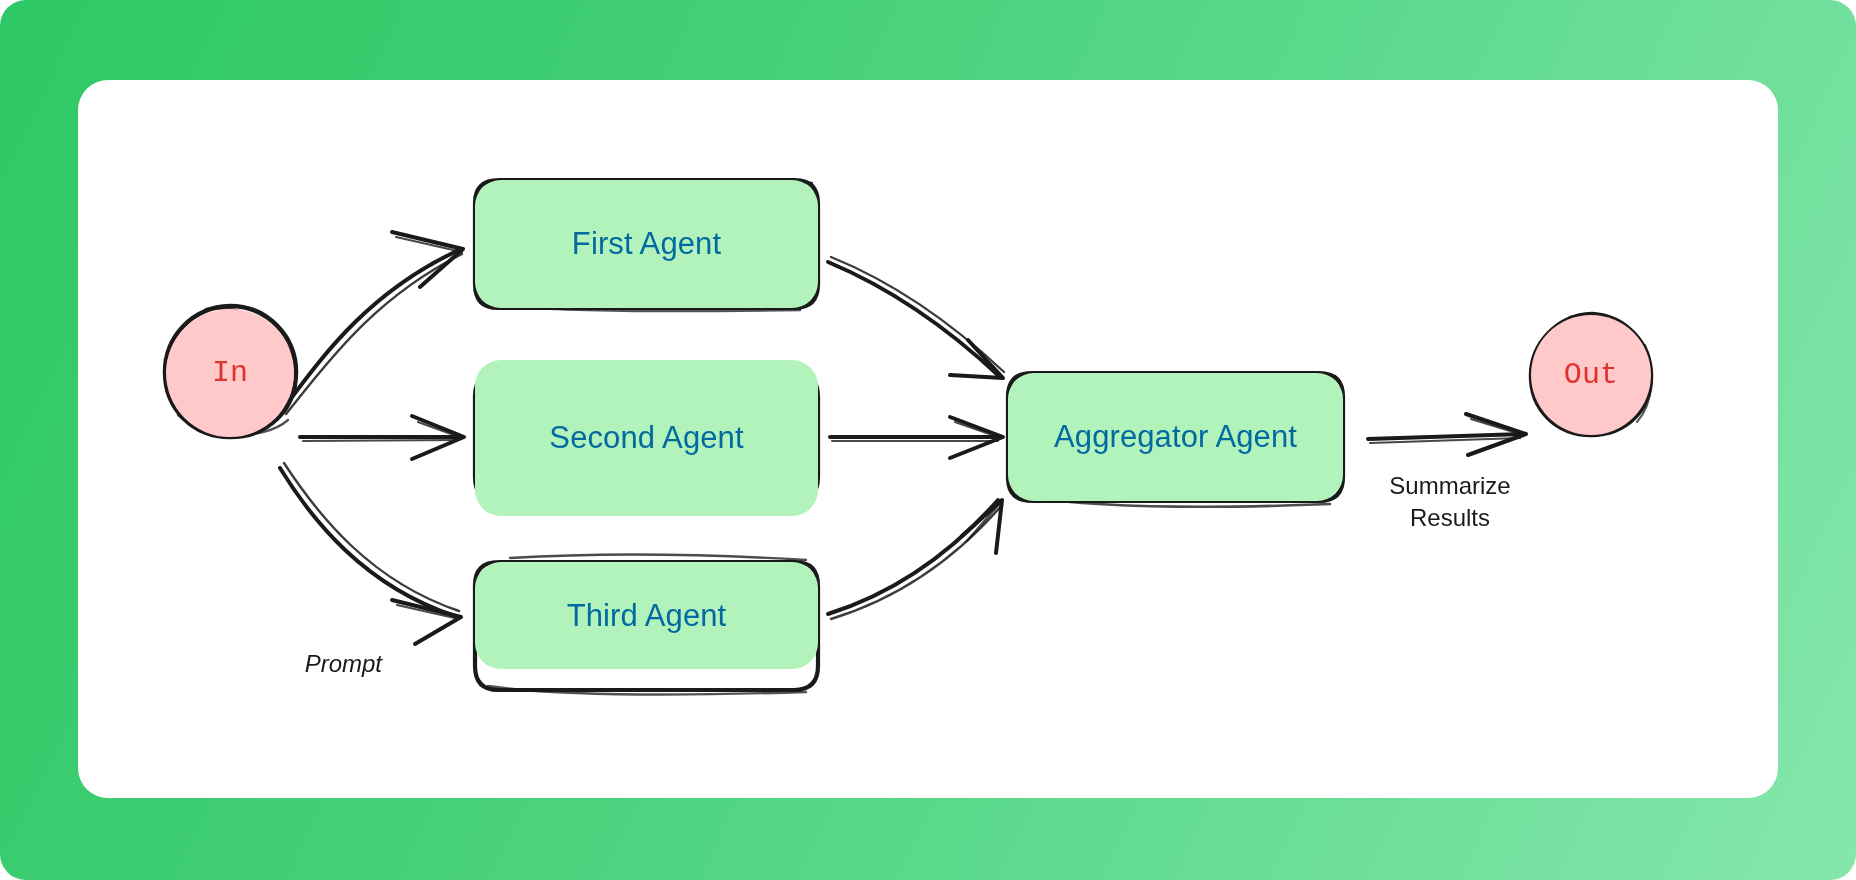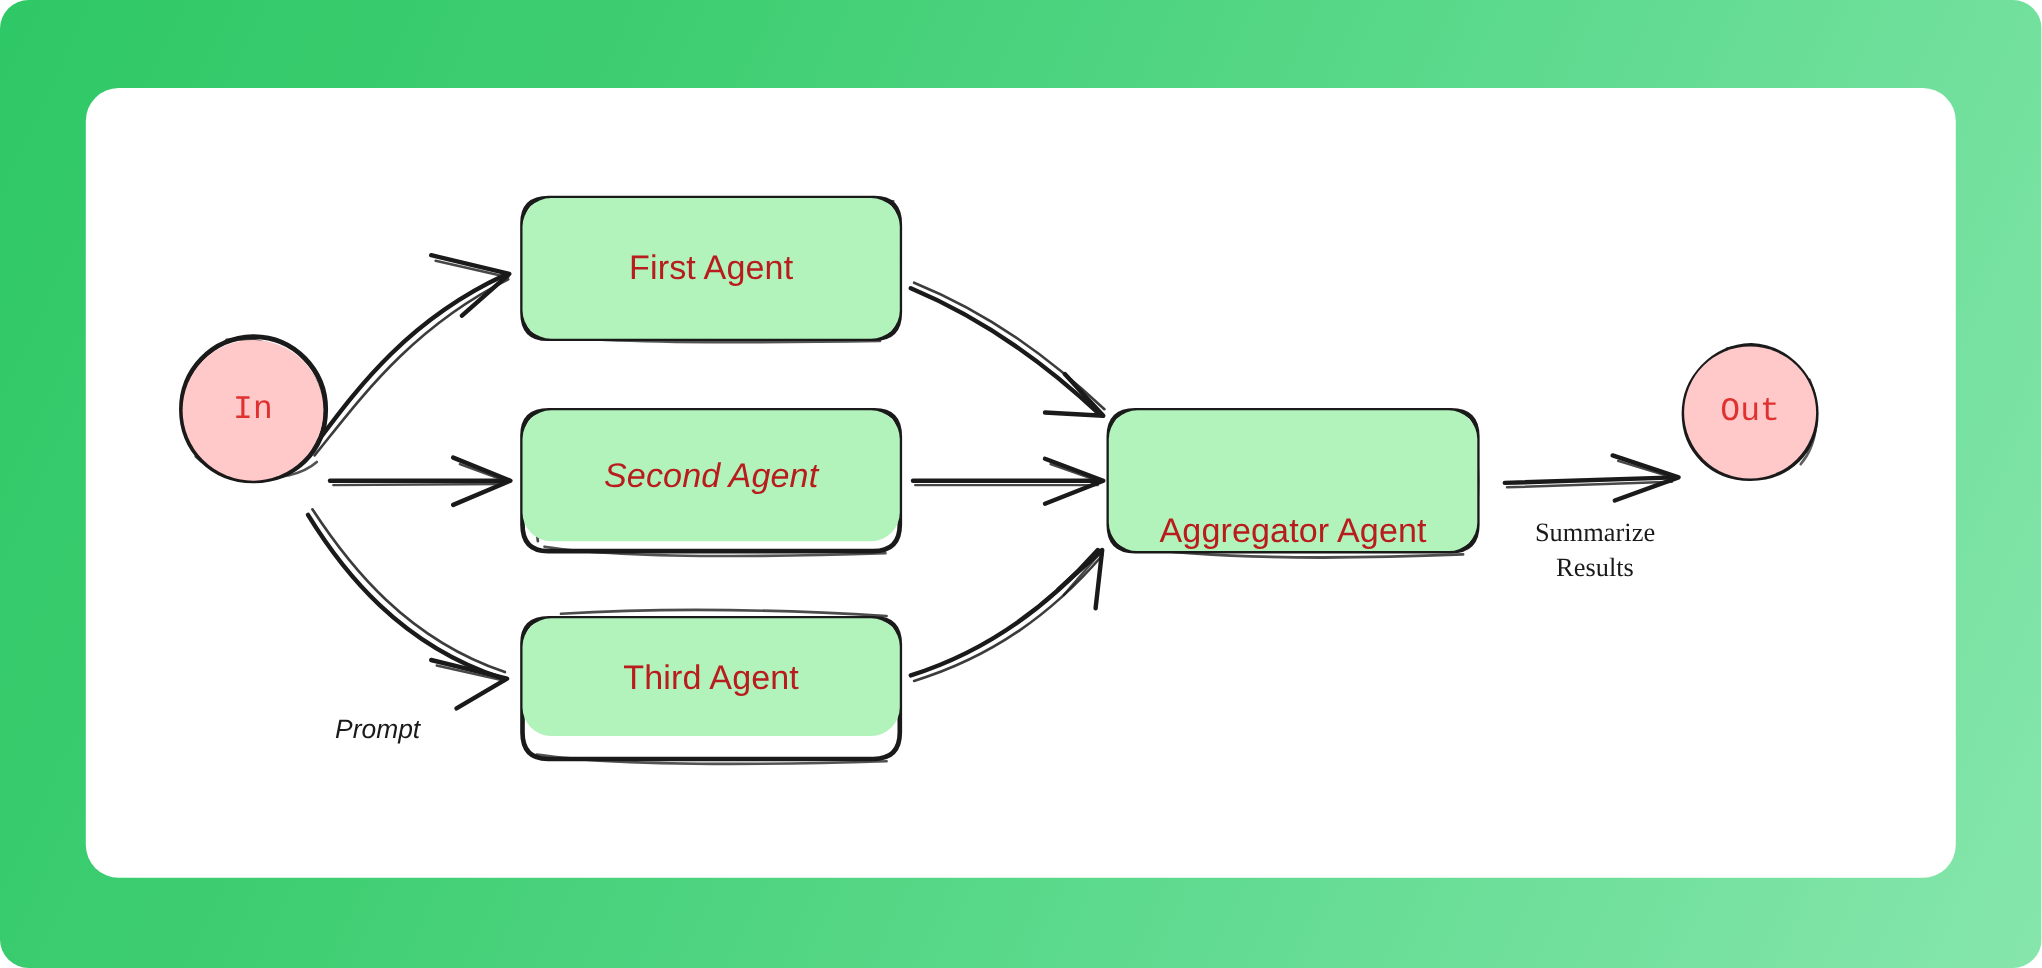--- a/index.html
+++ b/index.html
@@ -45,21 +45,21 @@
   }
   .node-label {
     position: relative;
     z-index: 3;
     font-family: "Liberation Sans", sans-serif;
     letter-spacing: 0.1px;
     white-space: nowrap;
   }
   .agent-box .node-label {
     font-size: 31px;
-    color: #b91c1c;
+    color: #0369a1;
     font-weight: 400;
   }
   .terminal .node-label {
     font-size: 30px;
     color: #E03131;
     font-weight: 400;
     font-family: Liberation Mono, monospace;
   }
   .edge-label {
     position: absolute;
@@ -170,34 +170,34 @@
   </svg>
 
   <div class="node terminal" style="left:166px; top:309px; width:128px; height:128px; background:#FFC9C9; border-radius:50%;">
     <span class="node-label">In</span>
   </div>
 
   <div class="node agent-box" style="left:475px; top:180px; width:343px; height:128px; background:#B2F2BB; border-radius:26px;">
     <span class="node-label">First Agent</span>
   </div>
 
-  <div class="node agent-box" style="left:475px; top:373px; width:343px; height:119px; background:#B2F2BB; border-radius:26px;font-style:italic;">
+  <div class="node agent-box" style="left:475px; top:360px; width:343px; height:156px; background:#B2F2BB; border-radius:26px;">
     <span class="node-label">Second Agent</span>
   </div>
 
   <div class="node agent-box" style="left:475px; top:562px; width:343px; height:107px; background:#B2F2BB; border-radius:26px;">
     <span class="node-label">Third Agent</span>
   </div>
 
-  <div class="node agent-box" style="left:1008px; top:373px; width:335px; height:128px; background:#B2F2BB; border-radius:26px;align-items:flex-end;">
+  <div class="node agent-box" style="left:1008px; top:373px; width:335px; height:128px; background:#B2F2BB; border-radius:26px;">
     <span class="node-label">Aggregator Agent</span>
   </div>
 
   <div class="node terminal" style="left:1531px; top:315px; width:120px; height:120px; background:#FFC9C9; border-radius:50%;">
     <span class="node-label">Out</span>
   </div>
 
   <div class="edge-label" style="left:262px; top:648px; width:120px; text-align:right;font-style:italic;">Prompt</div>
 
-  <div class="edge-label" style="left:1380px; top:470px; width:140px;font-family:Liberation Serif, serif;">Summarize
+  <div class="edge-label" style="left:1380px; top:470px; width:140px;">Summarize
 Results</div>
 
 </div>
 
 </body></html>

